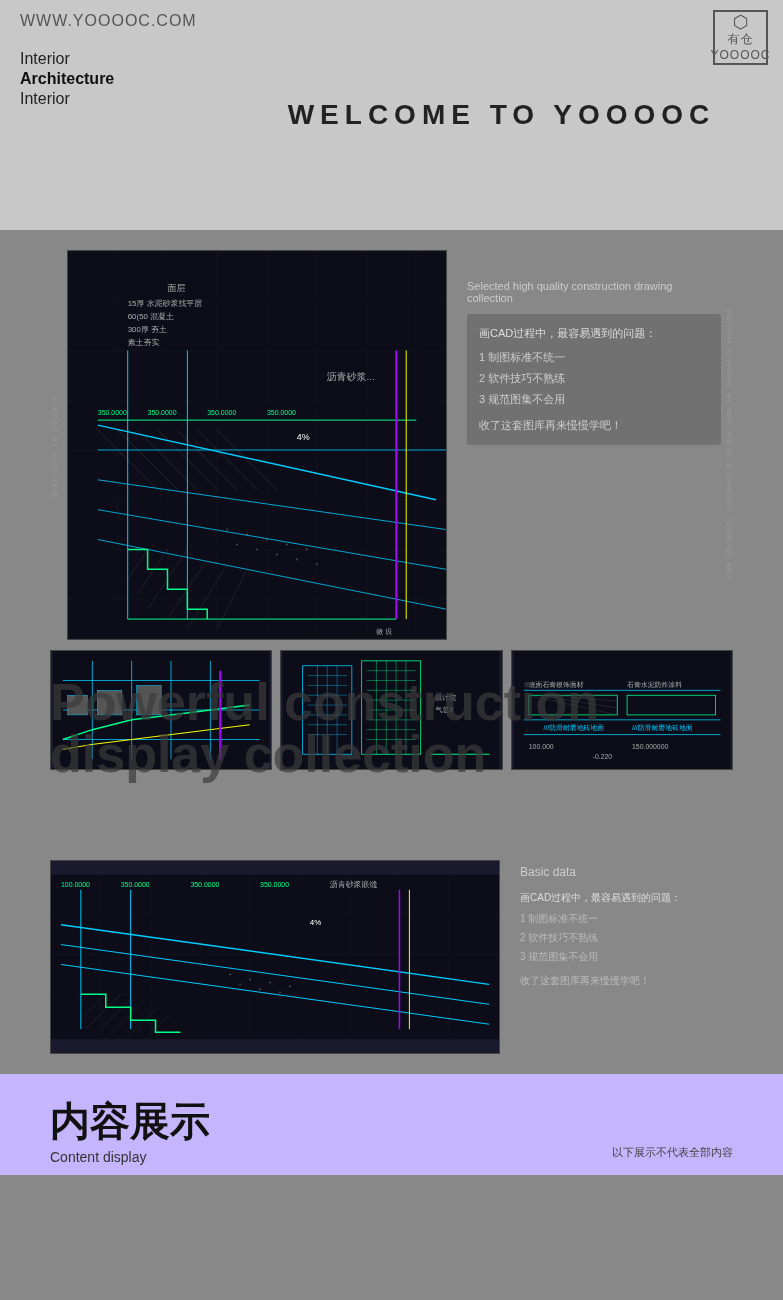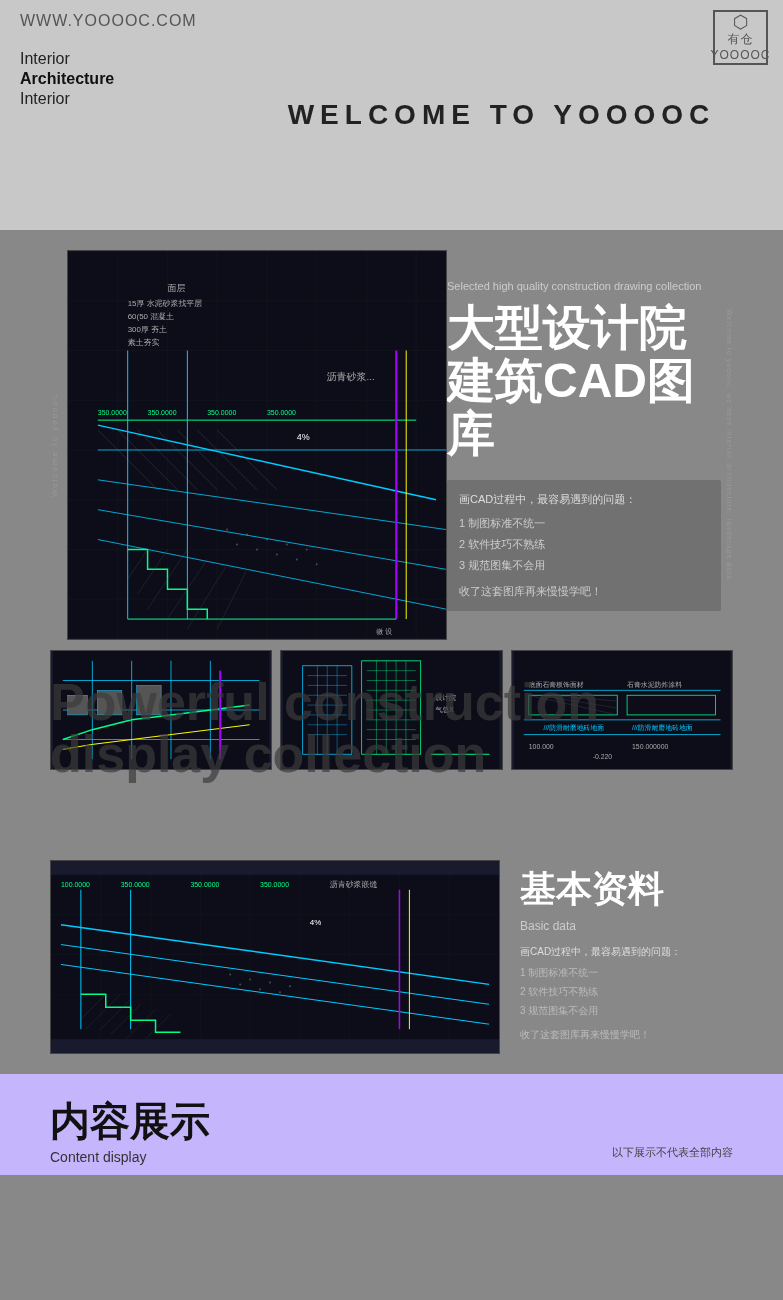--- a/index.html
+++ b/index.html
@@ -274,23 +274,22 @@
             <circle cx="230" cy="310" r="1"></circle>
             <circle cx="240" cy="300" r="1"></circle>
             <circle cx="250" cy="315" r="1"></circle>
           </g>
         </g>
 
         <text x="260" y="130" fill="#aaa" font-size="10" font-family="Arial">沥青砂浆...</text>
       </svg>
     </div>
 
-    <div style="flex:1; padding-top:30px;">
+    <div style="flex:1; padding-left:20px; padding-top:30px;">
       <div style="font-size:11px; color:#ccc; margin-bottom:10px;">Selected high quality construction drawing collection</div>
-      <div style="font-size:48px; font-weight:900; color:#fff; line-height:1.1; margin-bottom:20px;">大型设计院建筑CAD图库</div>
       <div style="background:rgba(80,80,80,0.4); padding:12px; border-radius:2px;">
         <div style="font-size:11px; color:#ddd; margin-bottom:6px;">画CAD过程中，最容易遇到的问题：</div>
         <div style="font-size:11px; color:#ccc; line-height:1.9;">1 制图标准不统一</div>
         <div style="font-size:11px; color:#ccc; line-height:1.9;">2 软件技巧不熟练</div>
         <div style="font-size:11px; color:#ccc; line-height:1.9;">3 规范图集不会用</div>
         <div style="font-size:11px; color:#ccc; margin-top:8px;">收了这套图库再来慢慢学吧！</div>
       </div>
     </div>
 
     <div style="writing-mode:vertical-rl; font-size:7px; color:#999; letter-spacing:1px; margin-left:5px; align-self:center;">Welcome to yooooc, we have interior, architecture, landscape data</div>
@@ -453,21 +452,20 @@
           <circle cx="200" cy="105" r="1"></circle>
           <circle cx="210" cy="115" r="1"></circle>
           <circle cx="220" cy="108" r="1"></circle>
           <circle cx="230" cy="118" r="1"></circle>
           <circle cx="240" cy="112" r="1"></circle>
         </g>
       </svg>
     </div>
 
     <div style="flex:1; padding-top:5px;">
-      <div style="font-size:36px; font-weight:700; color:#fff; margin-bottom:5px;">基本资料</div>
       <div style="font-size:12px; color:#ccc; margin-bottom:12px;">Basic data</div>
       <div style="font-size:10px; color:#ddd; margin-bottom:4px;">画CAD过程中，最容易遇到的问题：</div>
       <div style="font-size:10px; color:#bbb; line-height:1.9;">1 制图标准不统一</div>
       <div style="font-size:10px; color:#bbb; line-height:1.9;">2 软件技巧不熟练</div>
       <div style="font-size:10px; color:#bbb; line-height:1.9;">3 规范图集不会用</div>
       <div style="font-size:10px; color:#bbb; margin-top:8px;">收了这套图库再来慢慢学吧！</div>
     </div>
   </div>
 
 </div>

